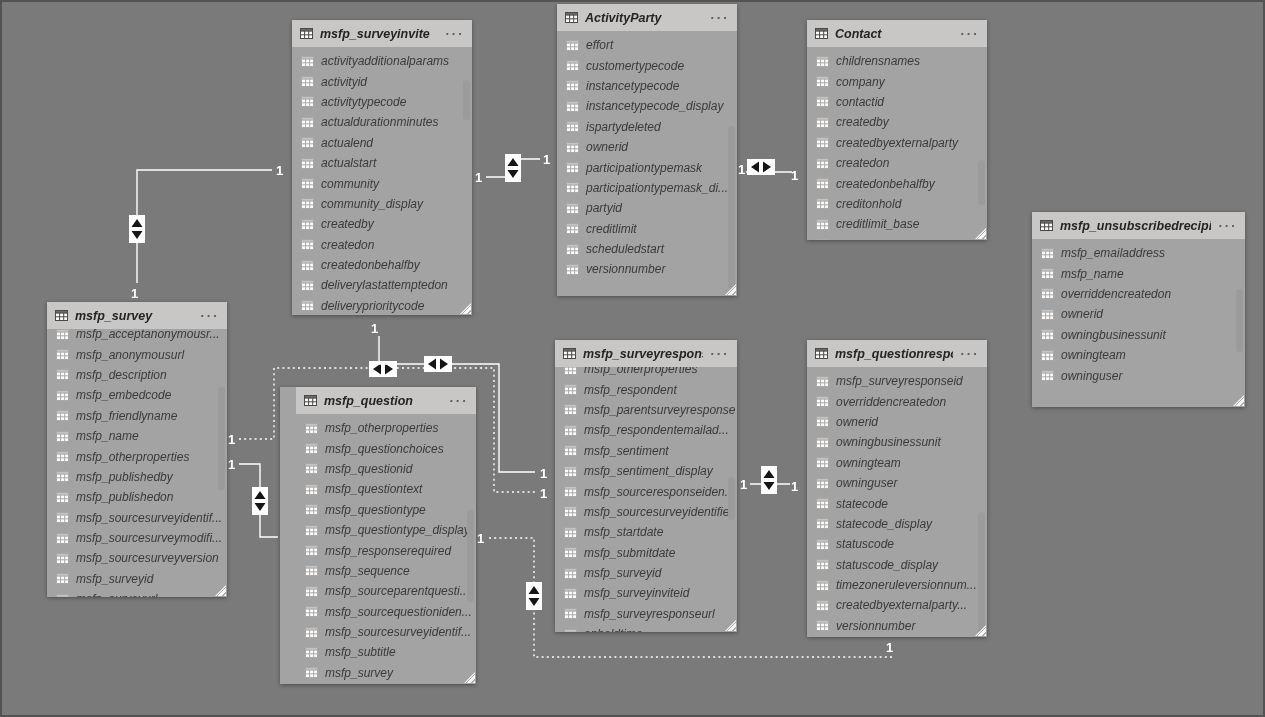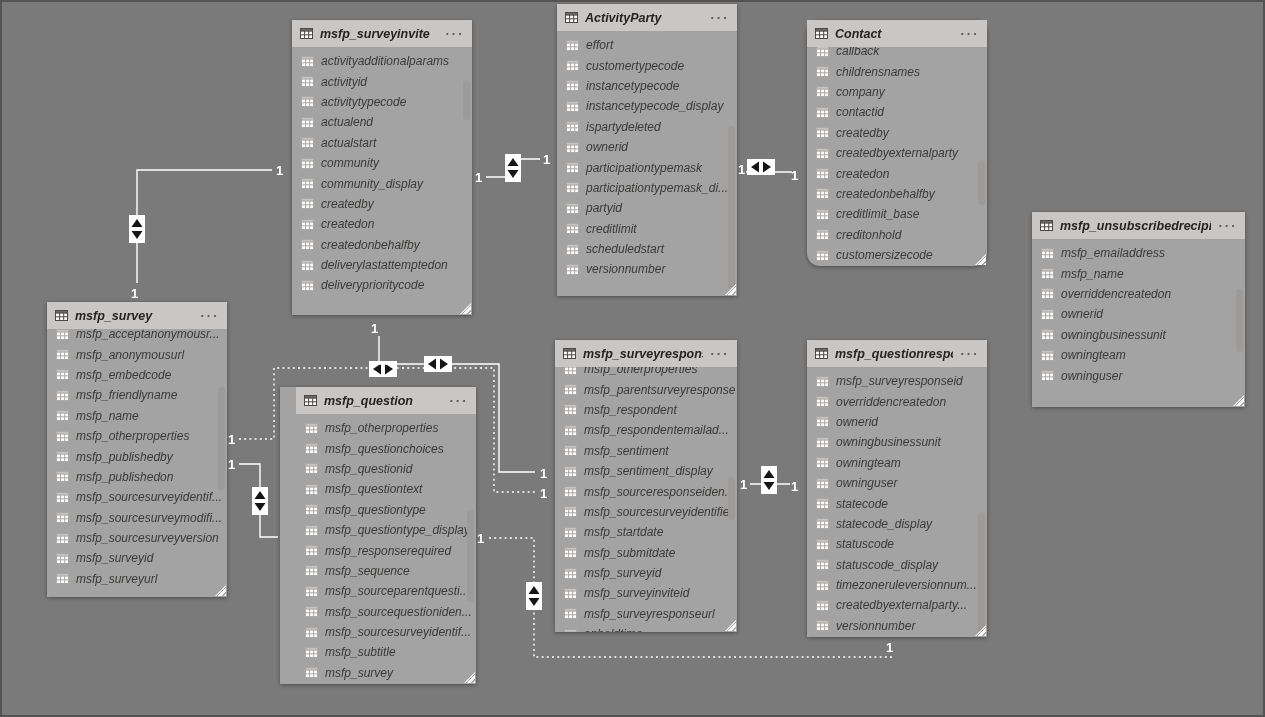--- a/index.html
+++ b/index.html
@@ -172,20 +172,32 @@
         <div class="field-row">
           <span class="icon">
             <svg width="13" height="11" viewBox="0 0 13 11">
               <rect x="0.5" y="0.5" width="12" height="10" fill="#fdfdfd" stroke="#aaa8a6"></rect>
               <rect x="0.5" y="0.5" width="12" height="2.6" fill="#c6c4c2" stroke="#aaa8a6"></rect>
               <line x1="4.6" y1="3" x2="4.6" y2="10.5" stroke="#aaa8a6"></line>
               <line x1="8.7" y1="3" x2="8.7" y2="10.5" stroke="#aaa8a6"></line>
               <line x1="0.5" y1="6.8" x2="12.5" y2="6.8" stroke="#aaa8a6"></line>
             </svg>
           </span>
+          <span class="field-label">actualdurationminutes</span>
+        </div>
+        <div class="field-row">
+          <span class="icon">
+            <svg width="13" height="11" viewBox="0 0 13 11">
+              <rect x="0.5" y="0.5" width="12" height="10" fill="#fdfdfd" stroke="#aaa8a6"></rect>
+              <rect x="0.5" y="0.5" width="12" height="2.6" fill="#c6c4c2" stroke="#aaa8a6"></rect>
+              <line x1="4.6" y1="3" x2="4.6" y2="10.5" stroke="#aaa8a6"></line>
+              <line x1="8.7" y1="3" x2="8.7" y2="10.5" stroke="#aaa8a6"></line>
+              <line x1="0.5" y1="6.8" x2="12.5" y2="6.8" stroke="#aaa8a6"></line>
+            </svg>
+          </span>
           <span class="field-label">actualend</span>
         </div>
         <div class="field-row">
           <span class="icon">
             <svg width="13" height="11" viewBox="0 0 13 11">
               <rect x="0.5" y="0.5" width="12" height="10" fill="#fdfdfd" stroke="#aaa8a6"></rect>
               <rect x="0.5" y="0.5" width="12" height="2.6" fill="#c6c4c2" stroke="#aaa8a6"></rect>
               <line x1="4.6" y1="3" x2="4.6" y2="10.5" stroke="#aaa8a6"></line>
               <line x1="8.7" y1="3" x2="8.7" y2="10.5" stroke="#aaa8a6"></line>
               <line x1="0.5" y1="6.8" x2="12.5" y2="6.8" stroke="#aaa8a6"></line>
@@ -437,47 +449,35 @@
               <line x1="8.7" y1="3" x2="8.7" y2="10.5" stroke="#aaa8a6"></line>
               <line x1="0.5" y1="6.8" x2="12.5" y2="6.8" stroke="#aaa8a6"></line>
             </svg>
           </span>
           <span class="field-label">versionnumber</span>
         </div>
       </div>
       <div class="scroll-thumb" style="top:122px;height:163px"></div>
       <div class="resize-grip"></div>
     </div>
-    <div class="table-card" style="left: 805px; top: 18px; width: 180px; height: 246px; border-radius: 13px;">
+    <div class="table-card" style="left: 805px; top: 18px; width: 180px; height: 220px;">
       <div class="table-header">
         <span class="icon">
           <svg width="13" height="11" viewBox="0 0 13 11">
             <rect x="0.5" y="0.5" width="12" height="10" fill="#fdfdfd" stroke="#4a4947"></rect>
             <rect x="0.5" y="0.5" width="12" height="2.6" fill="#6b6a68" stroke="#4a4947"></rect>
             <line x1="4.6" y1="3" x2="4.6" y2="10.5" stroke="#4a4947"></line>
             <line x1="8.7" y1="3" x2="8.7" y2="10.5" stroke="#4a4947"></line>
             <line x1="0.5" y1="6.8" x2="12.5" y2="6.8" stroke="#4a4947"></line>
           </svg>
         </span>
         <span class="table-title">Contact</span>
         <span class="table-menu">···</span>
       </div>
       <div class="rows">
-        <div class="field-row" style="margin-top:-10px">
-          <span class="icon">
-            <svg width="13" height="11" viewBox="0 0 13 11">
-              <rect x="0.5" y="0.5" width="12" height="10" fill="#fdfdfd" stroke="#aaa8a6"></rect>
-              <rect x="0.5" y="0.5" width="12" height="2.6" fill="#c6c4c2" stroke="#aaa8a6"></rect>
-              <line x1="4.6" y1="3" x2="4.6" y2="10.5" stroke="#aaa8a6"></line>
-              <line x1="8.7" y1="3" x2="8.7" y2="10.5" stroke="#aaa8a6"></line>
-              <line x1="0.5" y1="6.8" x2="12.5" y2="6.8" stroke="#aaa8a6"></line>
-            </svg>
-          </span>
-          <span class="field-label">callback</span>
-        </div>
         <div class="field-row">
           <span class="icon">
             <svg width="13" height="11" viewBox="0 0 13 11">
               <rect x="0.5" y="0.5" width="12" height="10" fill="#fdfdfd" stroke="#aaa8a6"></rect>
               <rect x="0.5" y="0.5" width="12" height="2.6" fill="#c6c4c2" stroke="#aaa8a6"></rect>
               <line x1="4.6" y1="3" x2="4.6" y2="10.5" stroke="#aaa8a6"></line>
               <line x1="8.7" y1="3" x2="8.7" y2="10.5" stroke="#aaa8a6"></line>
               <line x1="0.5" y1="6.8" x2="12.5" y2="6.8" stroke="#aaa8a6"></line>
             </svg>
           </span>
@@ -558,33 +558,33 @@
         <div class="field-row">
           <span class="icon">
             <svg width="13" height="11" viewBox="0 0 13 11">
               <rect x="0.5" y="0.5" width="12" height="10" fill="#fdfdfd" stroke="#aaa8a6"></rect>
               <rect x="0.5" y="0.5" width="12" height="2.6" fill="#c6c4c2" stroke="#aaa8a6"></rect>
               <line x1="4.6" y1="3" x2="4.6" y2="10.5" stroke="#aaa8a6"></line>
               <line x1="8.7" y1="3" x2="8.7" y2="10.5" stroke="#aaa8a6"></line>
               <line x1="0.5" y1="6.8" x2="12.5" y2="6.8" stroke="#aaa8a6"></line>
             </svg>
           </span>
+          <span class="field-label">creditonhold</span>
+        </div>
+        <div class="field-row">
+          <span class="icon">
+            <svg width="13" height="11" viewBox="0 0 13 11">
+              <rect x="0.5" y="0.5" width="12" height="10" fill="#fdfdfd" stroke="#aaa8a6"></rect>
+              <rect x="0.5" y="0.5" width="12" height="2.6" fill="#c6c4c2" stroke="#aaa8a6"></rect>
+              <line x1="4.6" y1="3" x2="4.6" y2="10.5" stroke="#aaa8a6"></line>
+              <line x1="8.7" y1="3" x2="8.7" y2="10.5" stroke="#aaa8a6"></line>
+              <line x1="0.5" y1="6.8" x2="12.5" y2="6.8" stroke="#aaa8a6"></line>
+            </svg>
+          </span>
           <span class="field-label">creditlimit_base</span>
-        </div>
-        <div class="field-row">
-          <span class="icon">
-            <svg width="13" height="11" viewBox="0 0 13 11">
-              <rect x="0.5" y="0.5" width="12" height="10" fill="#fdfdfd" stroke="#aaa8a6"></rect>
-              <rect x="0.5" y="0.5" width="12" height="2.6" fill="#c6c4c2" stroke="#aaa8a6"></rect>
-              <line x1="4.6" y1="3" x2="4.6" y2="10.5" stroke="#aaa8a6"></line>
-              <line x1="8.7" y1="3" x2="8.7" y2="10.5" stroke="#aaa8a6"></line>
-              <line x1="0.5" y1="6.8" x2="12.5" y2="6.8" stroke="#aaa8a6"></line>
-            </svg>
-          </span>
-          <span class="field-label">creditonhold</span>
         </div>
         <div class="field-row">
           <span class="icon">
             <svg width="13" height="11" viewBox="0 0 13 11">
               <rect x="0.5" y="0.5" width="12" height="10" fill="#fdfdfd" stroke="#aaa8a6"></rect>
               <rect x="0.5" y="0.5" width="12" height="2.6" fill="#c6c4c2" stroke="#aaa8a6"></rect>
               <line x1="4.6" y1="3" x2="4.6" y2="10.5" stroke="#aaa8a6"></line>
               <line x1="8.7" y1="3" x2="8.7" y2="10.5" stroke="#aaa8a6"></line>
               <line x1="0.5" y1="6.8" x2="12.5" y2="6.8" stroke="#aaa8a6"></line>
             </svg>
@@ -764,20 +764,32 @@
         <div class="field-row">
           <span class="icon">
             <svg width="13" height="11" viewBox="0 0 13 11">
               <rect x="0.5" y="0.5" width="12" height="10" fill="#fdfdfd" stroke="#aaa8a6"></rect>
               <rect x="0.5" y="0.5" width="12" height="2.6" fill="#c6c4c2" stroke="#aaa8a6"></rect>
               <line x1="4.6" y1="3" x2="4.6" y2="10.5" stroke="#aaa8a6"></line>
               <line x1="8.7" y1="3" x2="8.7" y2="10.5" stroke="#aaa8a6"></line>
               <line x1="0.5" y1="6.8" x2="12.5" y2="6.8" stroke="#aaa8a6"></line>
             </svg>
           </span>
+          <span class="field-label">msfp_description</span>
+        </div>
+        <div class="field-row">
+          <span class="icon">
+            <svg width="13" height="11" viewBox="0 0 13 11">
+              <rect x="0.5" y="0.5" width="12" height="10" fill="#fdfdfd" stroke="#aaa8a6"></rect>
+              <rect x="0.5" y="0.5" width="12" height="2.6" fill="#c6c4c2" stroke="#aaa8a6"></rect>
+              <line x1="4.6" y1="3" x2="4.6" y2="10.5" stroke="#aaa8a6"></line>
+              <line x1="8.7" y1="3" x2="8.7" y2="10.5" stroke="#aaa8a6"></line>
+              <line x1="0.5" y1="6.8" x2="12.5" y2="6.8" stroke="#aaa8a6"></line>
+            </svg>
+          </span>
           <span class="field-label">msfp_embedcode</span>
         </div>
         <div class="field-row">
           <span class="icon">
             <svg width="13" height="11" viewBox="0 0 13 11">
               <rect x="0.5" y="0.5" width="12" height="10" fill="#fdfdfd" stroke="#aaa8a6"></rect>
               <rect x="0.5" y="0.5" width="12" height="2.6" fill="#c6c4c2" stroke="#aaa8a6"></rect>
               <line x1="4.6" y1="3" x2="4.6" y2="10.5" stroke="#aaa8a6"></line>
               <line x1="8.7" y1="3" x2="8.7" y2="10.5" stroke="#aaa8a6"></line>
               <line x1="0.5" y1="6.8" x2="12.5" y2="6.8" stroke="#aaa8a6"></line>
@@ -1102,33 +1114,33 @@
         <div class="field-row">
           <span class="icon">
             <svg width="13" height="11" viewBox="0 0 13 11">
               <rect x="0.5" y="0.5" width="12" height="10" fill="#fdfdfd" stroke="#aaa8a6"></rect>
               <rect x="0.5" y="0.5" width="12" height="2.6" fill="#c6c4c2" stroke="#aaa8a6"></rect>
               <line x1="4.6" y1="3" x2="4.6" y2="10.5" stroke="#aaa8a6"></line>
               <line x1="8.7" y1="3" x2="8.7" y2="10.5" stroke="#aaa8a6"></line>
               <line x1="0.5" y1="6.8" x2="12.5" y2="6.8" stroke="#aaa8a6"></line>
             </svg>
           </span>
+          <span class="field-label">msfp_respondent</span>
+        </div>
+        <div class="field-row">
+          <span class="icon">
+            <svg width="13" height="11" viewBox="0 0 13 11">
+              <rect x="0.5" y="0.5" width="12" height="10" fill="#fdfdfd" stroke="#aaa8a6"></rect>
+              <rect x="0.5" y="0.5" width="12" height="2.6" fill="#c6c4c2" stroke="#aaa8a6"></rect>
+              <line x1="4.6" y1="3" x2="4.6" y2="10.5" stroke="#aaa8a6"></line>
+              <line x1="8.7" y1="3" x2="8.7" y2="10.5" stroke="#aaa8a6"></line>
+              <line x1="0.5" y1="6.8" x2="12.5" y2="6.8" stroke="#aaa8a6"></line>
+            </svg>
+          </span>
           <span class="field-label">msfp_parentsurveyresponse</span>
-        </div>
-        <div class="field-row">
-          <span class="icon">
-            <svg width="13" height="11" viewBox="0 0 13 11">
-              <rect x="0.5" y="0.5" width="12" height="10" fill="#fdfdfd" stroke="#aaa8a6"></rect>
-              <rect x="0.5" y="0.5" width="12" height="2.6" fill="#c6c4c2" stroke="#aaa8a6"></rect>
-              <line x1="4.6" y1="3" x2="4.6" y2="10.5" stroke="#aaa8a6"></line>
-              <line x1="8.7" y1="3" x2="8.7" y2="10.5" stroke="#aaa8a6"></line>
-              <line x1="0.5" y1="6.8" x2="12.5" y2="6.8" stroke="#aaa8a6"></line>
-            </svg>
-          </span>
-          <span class="field-label">msfp_respondent</span>
         </div>
         <div class="field-row">
           <span class="icon">
             <svg width="13" height="11" viewBox="0 0 13 11">
               <rect x="0.5" y="0.5" width="12" height="10" fill="#fdfdfd" stroke="#aaa8a6"></rect>
               <rect x="0.5" y="0.5" width="12" height="2.6" fill="#c6c4c2" stroke="#aaa8a6"></rect>
               <line x1="4.6" y1="3" x2="4.6" y2="10.5" stroke="#aaa8a6"></line>
               <line x1="8.7" y1="3" x2="8.7" y2="10.5" stroke="#aaa8a6"></line>
               <line x1="0.5" y1="6.8" x2="12.5" y2="6.8" stroke="#aaa8a6"></line>
             </svg>

